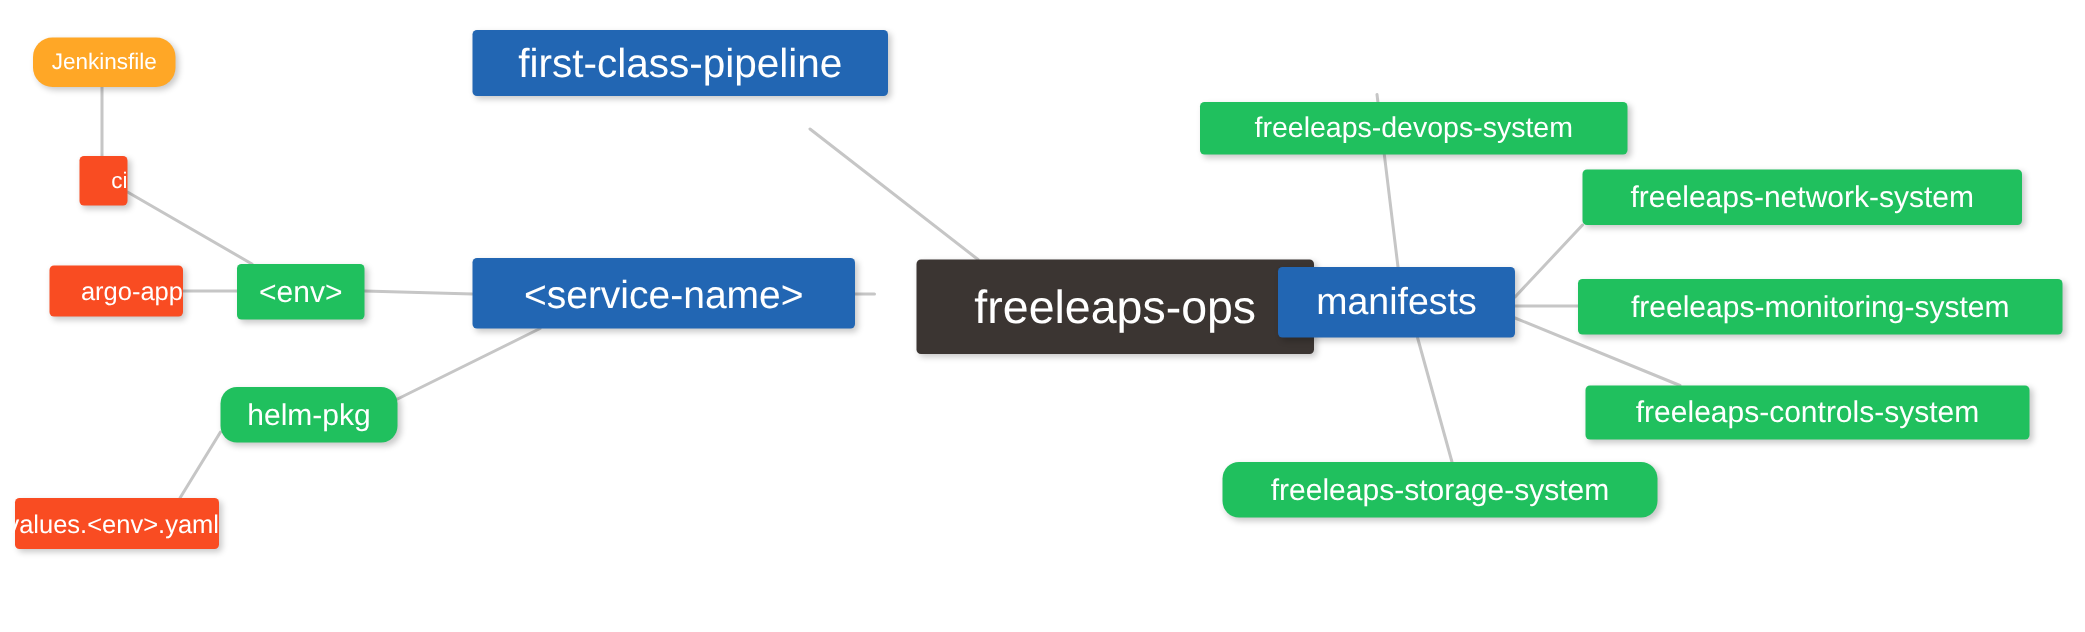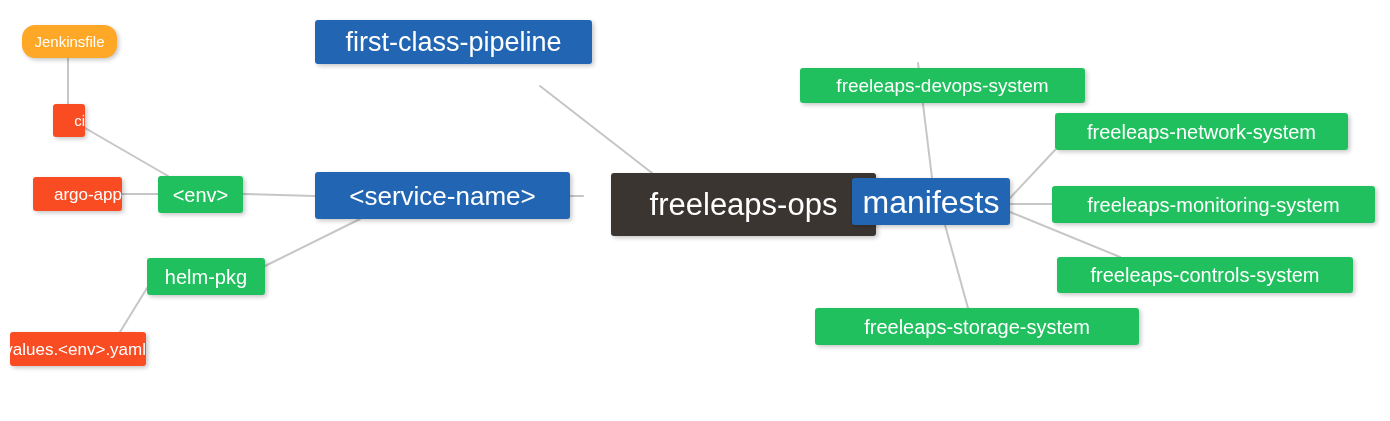--- a/index.html
+++ b/index.html
@@ -39,42 +39,42 @@
   <div id="nodes">
       <div class="node n-root" style="left: 583px; top: 173px; width: 265px; height: 63px; font-size: 31px;">
         <span>freeleaps-ops</span>
       </div>
       <div class="node n-blue" style="left: 315px; top: 20px; width: 277px; height: 44px; font-size: 27px;">
         <span>first-class-pipeline</span>
       </div>
       <div class="node n-blue" style="left: 315px; top: 172px; width: 255px; height: 47px; font-size: 26px;">
         <span>&lt;service-name&gt;</span>
       </div>
-      <div class="node n-blue" style="left: 852px; top: 178px; width: 158px; height: 47px; font-size: 32px;">
+      <div class="node n-blue" style="left: 852px; top: 178px; width: 158px; height: 47px; font-size: 25px;">
         <span>manifests</span>
       </div>
       <div class="node n-green" style="left: 158px; top: 176px; width: 85px; height: 37px; font-size: 20px;">
         <span>&lt;env&gt;</span>
       </div>
-      <div class="node n-green" style="left: 147px; top: 258px; width: 118px; height: 37px; font-size: 20px;">
+      <div class="node n-green" style="left: 147px; top: 258px; width: 118px; height: 37px; font-size: 20px; border-radius: 11px;">
         <span>helm-pkg</span>
       </div>
       <div class="node n-green" style="left: 800px; top: 28px; width: 285px; height: 35px; font-size: 19px; margin-top: 40px;">
         <span>freeleaps-devops-system</span>
       </div>
       <div class="node n-green" style="left: 1055px; top: 113px; width: 293px; height: 37px; font-size: 20px;">
         <span>freeleaps-network-system</span>
       </div>
       <div class="node n-green" style="left: 1052px; top: 186px; width: 323px; height: 37px; font-size: 20px;">
         <span>freeleaps-monitoring-system</span>
       </div>
       <div class="node n-green" style="left: 1057px; top: 257px; width: 296px; height: 36px; font-size: 20px;">
         <span>freeleaps-controls-system</span>
       </div>
-      <div class="node n-green" style="left: 815px; top: 308px; width: 324px; height: 37px; font-size: 20px;">
+      <div class="node n-green" style="left: 815px; top: 308px; width: 290px; height: 37px; font-size: 20px; border-radius: 11px;">
         <span>freeleaps-storage-system</span>
       </div>
       <div class="node n-orange" style="left: 22px; top: 25px; width: 95px; height: 33px; font-size: 15px; border-radius: 13px;">
         <span>Jenkinsfile</span>
       </div>
       <div class="node n-red" style="left: 53px; top: 104px; width: 32px; height: 33px; font-size: 15px;">
         <span>ci</span>
       </div>
       <div class="node n-red" style="left: 33px; top: 177px; width: 89px; height: 34px; font-size: 17px;">
         <span>argo-app</span>

